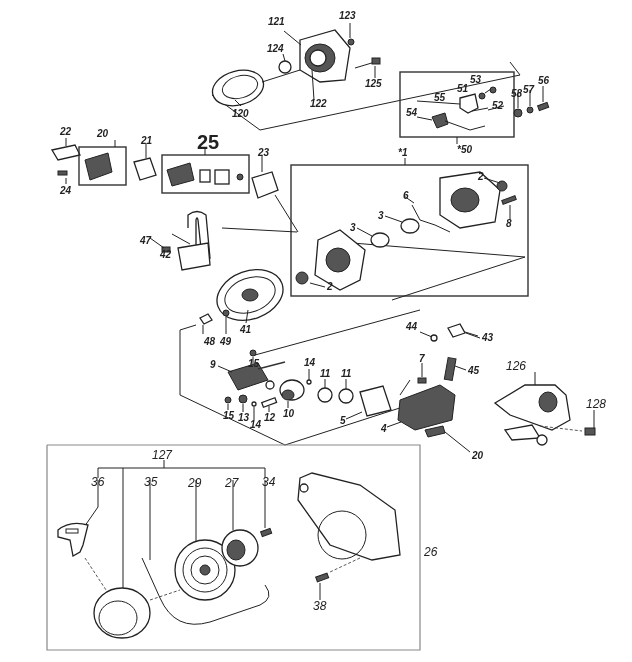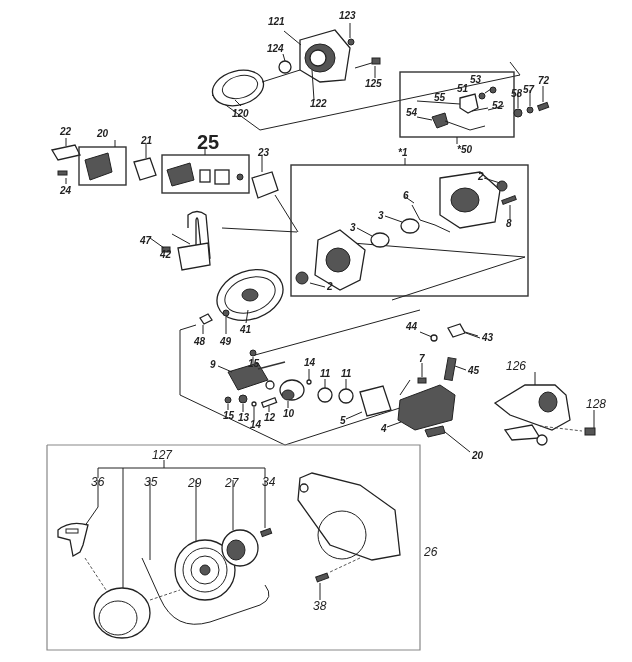--- a/index.html
+++ b/index.html
@@ -247,39 +247,39 @@
 <span class="lbl" style="left:339px;top:11px;">123</span>
 <span class="lbl" style="left:267px;top:44px;">124</span>
 <span class="lbl" style="left:365px;top:79px;text-align:center;">125</span>
 <span class="lbl" style="left:470px;top:75px;">53</span>
 <span class="lbl" style="left:457px;top:84px;">51</span>
 <span class="lbl" style="left:434px;top:93px;">55</span>
 <span class="lbl" style="left:492px;top:101px;">52</span>
 <span class="lbl" style="left:406px;top:108px;">54</span>
 <span class="lbl" style="left:511px;top:89px;">58</span>
 <span class="lbl" style="left:523px;top:85px;">57</span>
-<span class="lbl" style="left:538px;top:76px;">72</span>
+<span class="lbl" style="left:538px;top:76px;">56</span>
 <span class="lbl" style="left:457px;top:145px;">*50</span>
 <span class="lbl" style="left:60px;top:127px;">22</span>
 <span class="lbl" style="left:97px;top:129px;">20</span>
 <span class="lbl" style="left:141px;top:136px;">21</span>
 <span class="lbl" style="left:60px;top:186px;">24</span>
 <span class="lbl big" style="left:197px;top:132px;">25</span>
 <span class="lbl" style="left:258px;top:148px;">23</span>
 <span class="lbl" style="left:398px;top:148px;">*1</span>
 <span class="lbl" style="left:478px;top:172px;">2</span>
 <span class="lbl" style="left:403px;top:191px;">6</span>
 <span class="lbl" style="left:378px;top:211px;">3</span>
 <span class="lbl" style="left:350px;top:223px;">3</span>
 <span class="lbl" style="left:506px;top:219px;">8</span>
 <span class="lbl" style="left:327px;top:282px;">2</span>
 <span class="lbl" style="left:160px;top:226px;margin-top:24px;">42</span>
 <span class="lbl" style="left:140px;top:236px;">47</span>
 <span class="lbl" style="left:240px;top:325px;">41</span>
-<span class="lbl" style="left:194px;top:337px;">48</span>
+<span class="lbl" style="left:204px;top:337px;">48</span>
 <span class="lbl" style="left:220px;top:337px;">49</span>
 <span class="lbl" style="left:406px;top:322px;">44</span>
 <span class="lbl" style="left:482px;top:333px;">43</span>
 <span class="lbl" style="left:210px;top:360px;">9</span>
 <span class="lbl" style="left:248px;top:359px;">15</span>
 <span class="lbl" style="left:304px;top:358px;">14</span>
 <span class="lbl" style="left:320px;top:369px;">11</span>
 <span class="lbl" style="left:341px;top:369px;">11</span>
 <span class="lbl" style="left:419px;top:354px;">7</span>
 <span class="lbl" style="left:468px;top:366px;">45</span>

